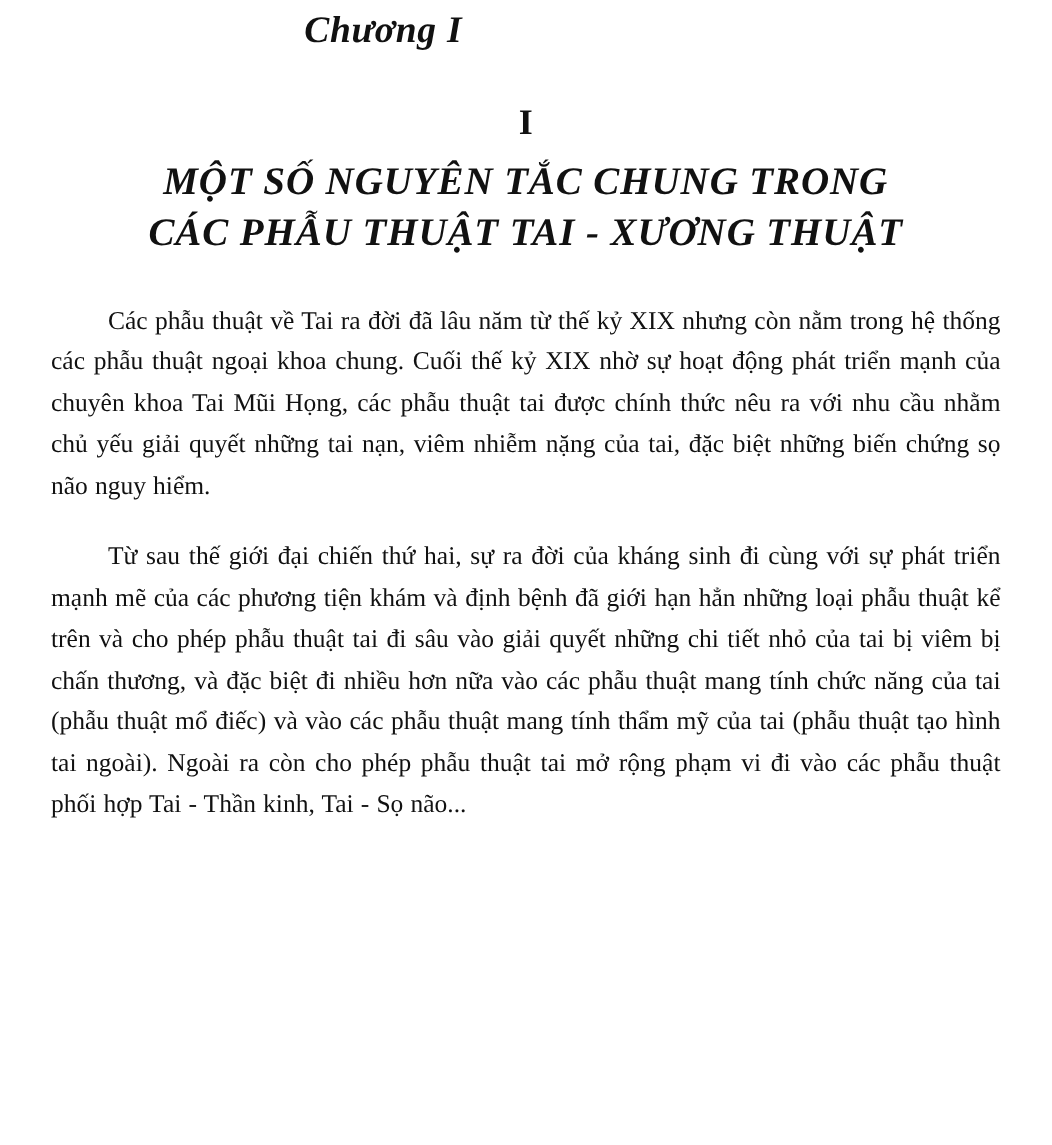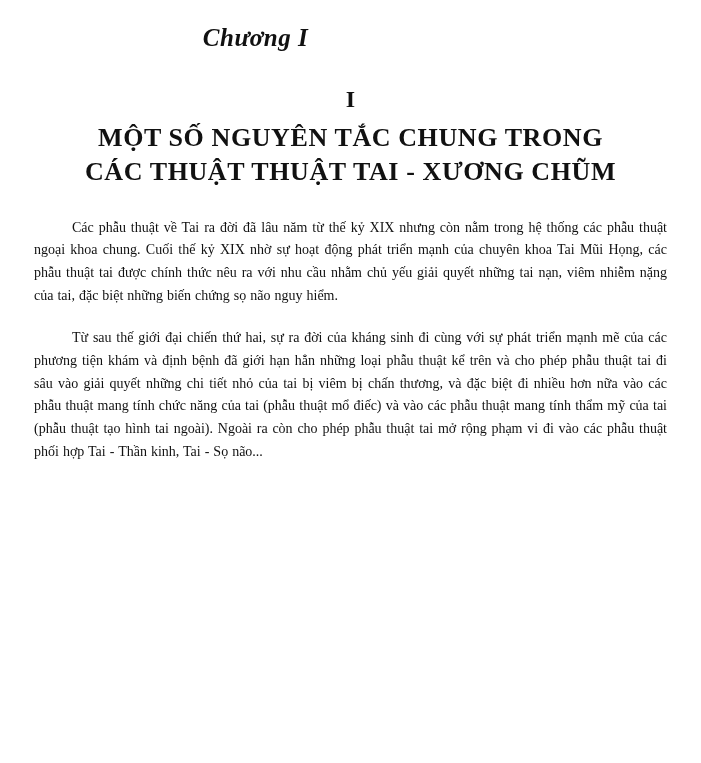--- a/index.html
+++ b/index.html
@@ -15,73 +15,74 @@
     overflow: hidden;
   }
   .page {
     position: relative;
     width: 701px;
     height: 763px;
     box-sizing: border-box;
     padding: 0 34px;
   }
   .chapter-label {
-    margin-top: 24px;
+    margin-top: 7px;
     text-align: center;
     font-style: italic;
     font-weight: bold;
     font-size: 25px;
     letter-spacing: 0.5px;
     padding-right: 190px;
   }
   .section-number {
     margin-top: 34px;
     text-align: center;
     font-weight: bold;
     font-size: 24px;
   }
   .doc-title {
     margin-top: 8px;
     text-align: center;
     font-weight: bold;
     font-size: 26px;
     line-height: 1.3;
     letter-spacing: 0.6px;
+    font-style: italic;
   }
   .doc-title .line {
     display: block;
     white-space: nowrap;
   }
   .body-text {
     margin-top: 28px;
   }
   p.para {
     margin: 0 0 20px 0;
-    font-size: 14px;
+    font-size: 17px;
     line-height: 1.62;
     text-align: justify;
     text-indent: 38px;
     word-spacing: 0.5px;
   }
   p.para:last-child {
     margin-bottom: 16px;
   }
 </style>
 </head>
 <body>
 
 <div class="page">
 
   <div class="chapter-label">Chương I</div>
 
   <div class="section-number">I</div>
 
   <h1 class="doc-title">
     <span class="line">MỘT SỐ NGUYÊN TẮC CHUNG TRONG</span>
-    <span class="line">CÁC THUẬT THUẬT TAI - XƯƠNG CHŨM</span>
+    <span class="line">CÁC PHẪU THUẬT TAI - XƯƠNG THUẬT</span>
   </h1>
 
   <div class="body-text">
     <p class="para">Các phẫu thuật về Tai ra đời đã lâu năm từ thế kỷ XIX nhưng còn nằm trong hệ thống các phẫu thuật ngoại khoa chung. Cuối thế kỷ XIX nhờ sự hoạt động phát triển mạnh của chuyên khoa Tai Mũi Họng, các phẫu thuật tai được chính thức nêu ra với nhu cầu nhằm chủ yếu giải quyết những tai nạn, viêm nhiễm nặng của tai, đặc biệt những biến chứng sọ não nguy hiểm.</p>
     <p class="para">Từ sau thế giới đại chiến thứ hai, sự ra đời của kháng sinh đi cùng với sự phát triển mạnh mẽ của các phương tiện khám và định bệnh đã giới hạn hẳn những loại phẫu thuật kể trên và cho phép phẫu thuật tai đi sâu vào giải quyết những chi tiết nhỏ của tai bị viêm bị chấn thương, và đặc biệt đi nhiều hơn nữa vào các phẫu thuật mang tính chức năng của tai (phẫu thuật mổ điếc) và vào các phẫu thuật mang tính thẩm mỹ của tai (phẫu thuật tạo hình tai ngoài). Ngoài ra còn cho phép phẫu thuật tai mở rộng phạm vi đi vào các phẫu thuật phối hợp Tai - Thần kinh, Tai - Sọ não...</p>
   </div>
 
 </div>
 
 </body></html>

